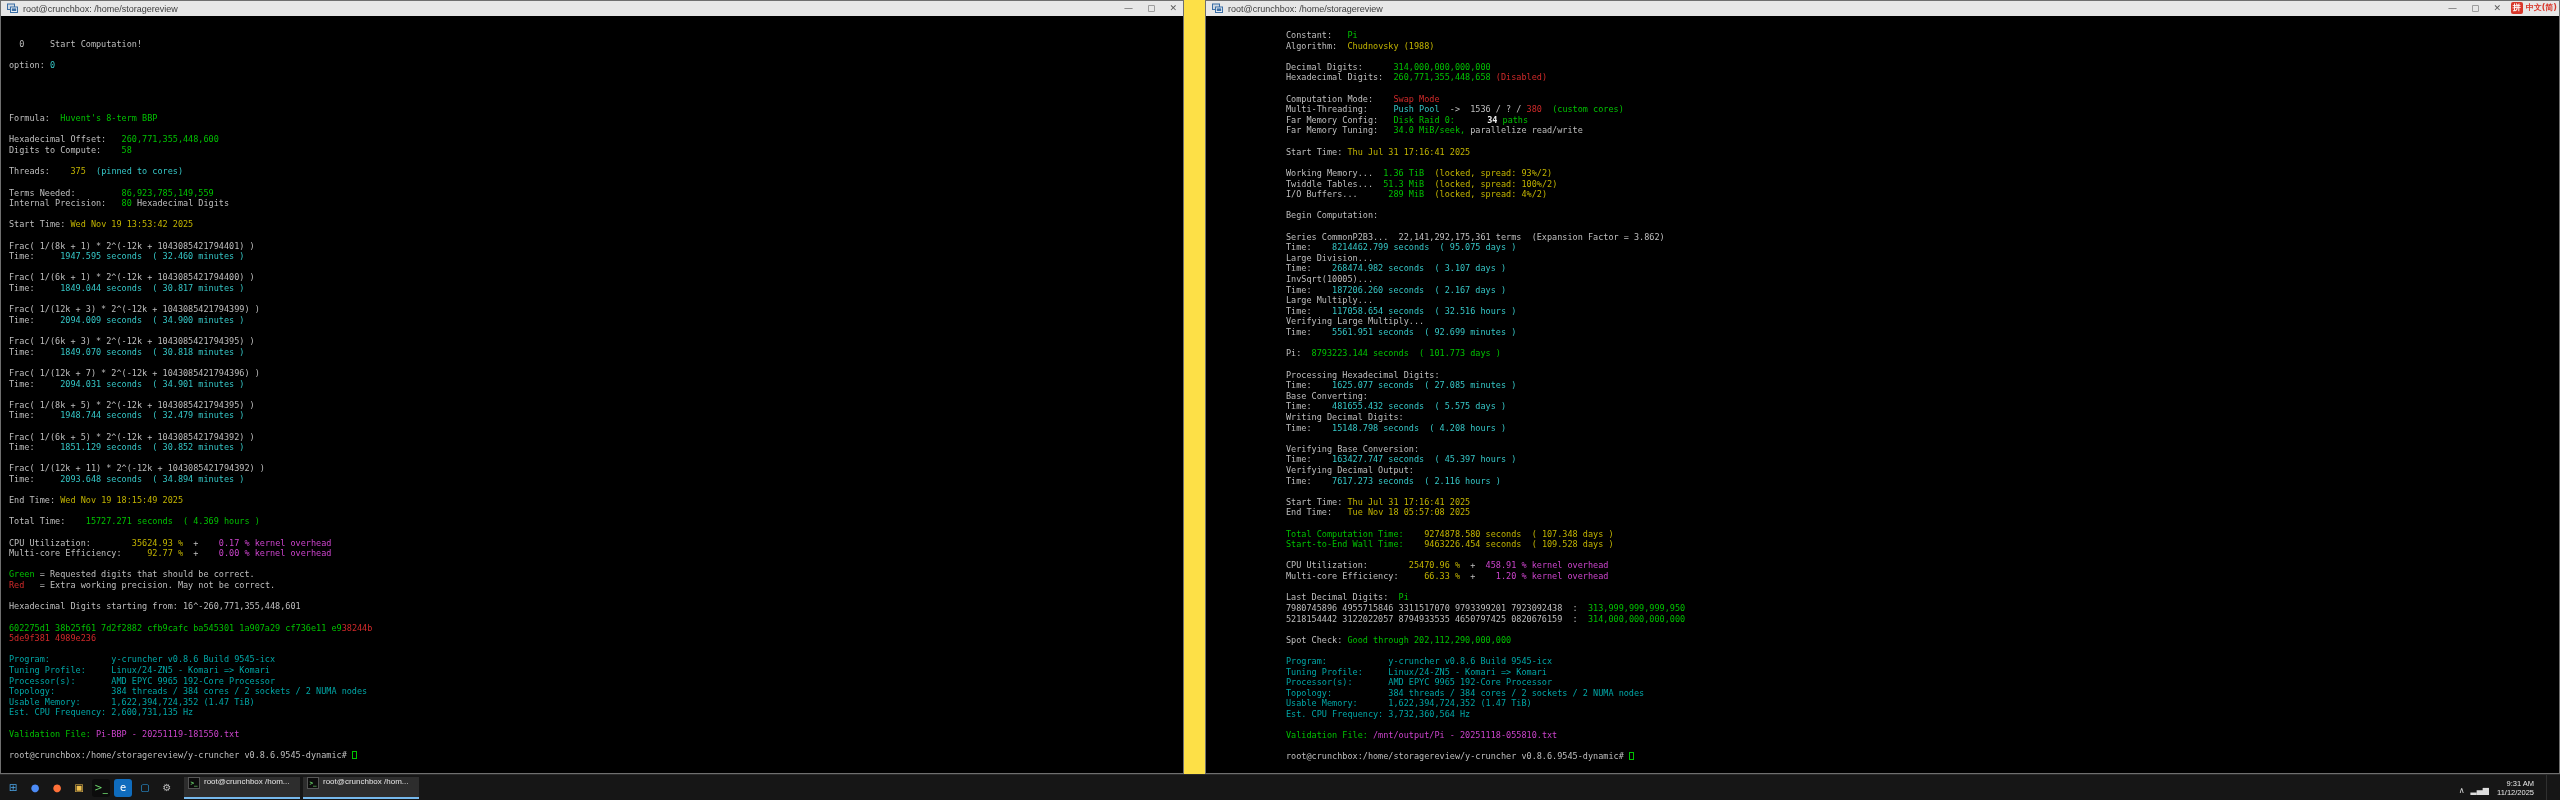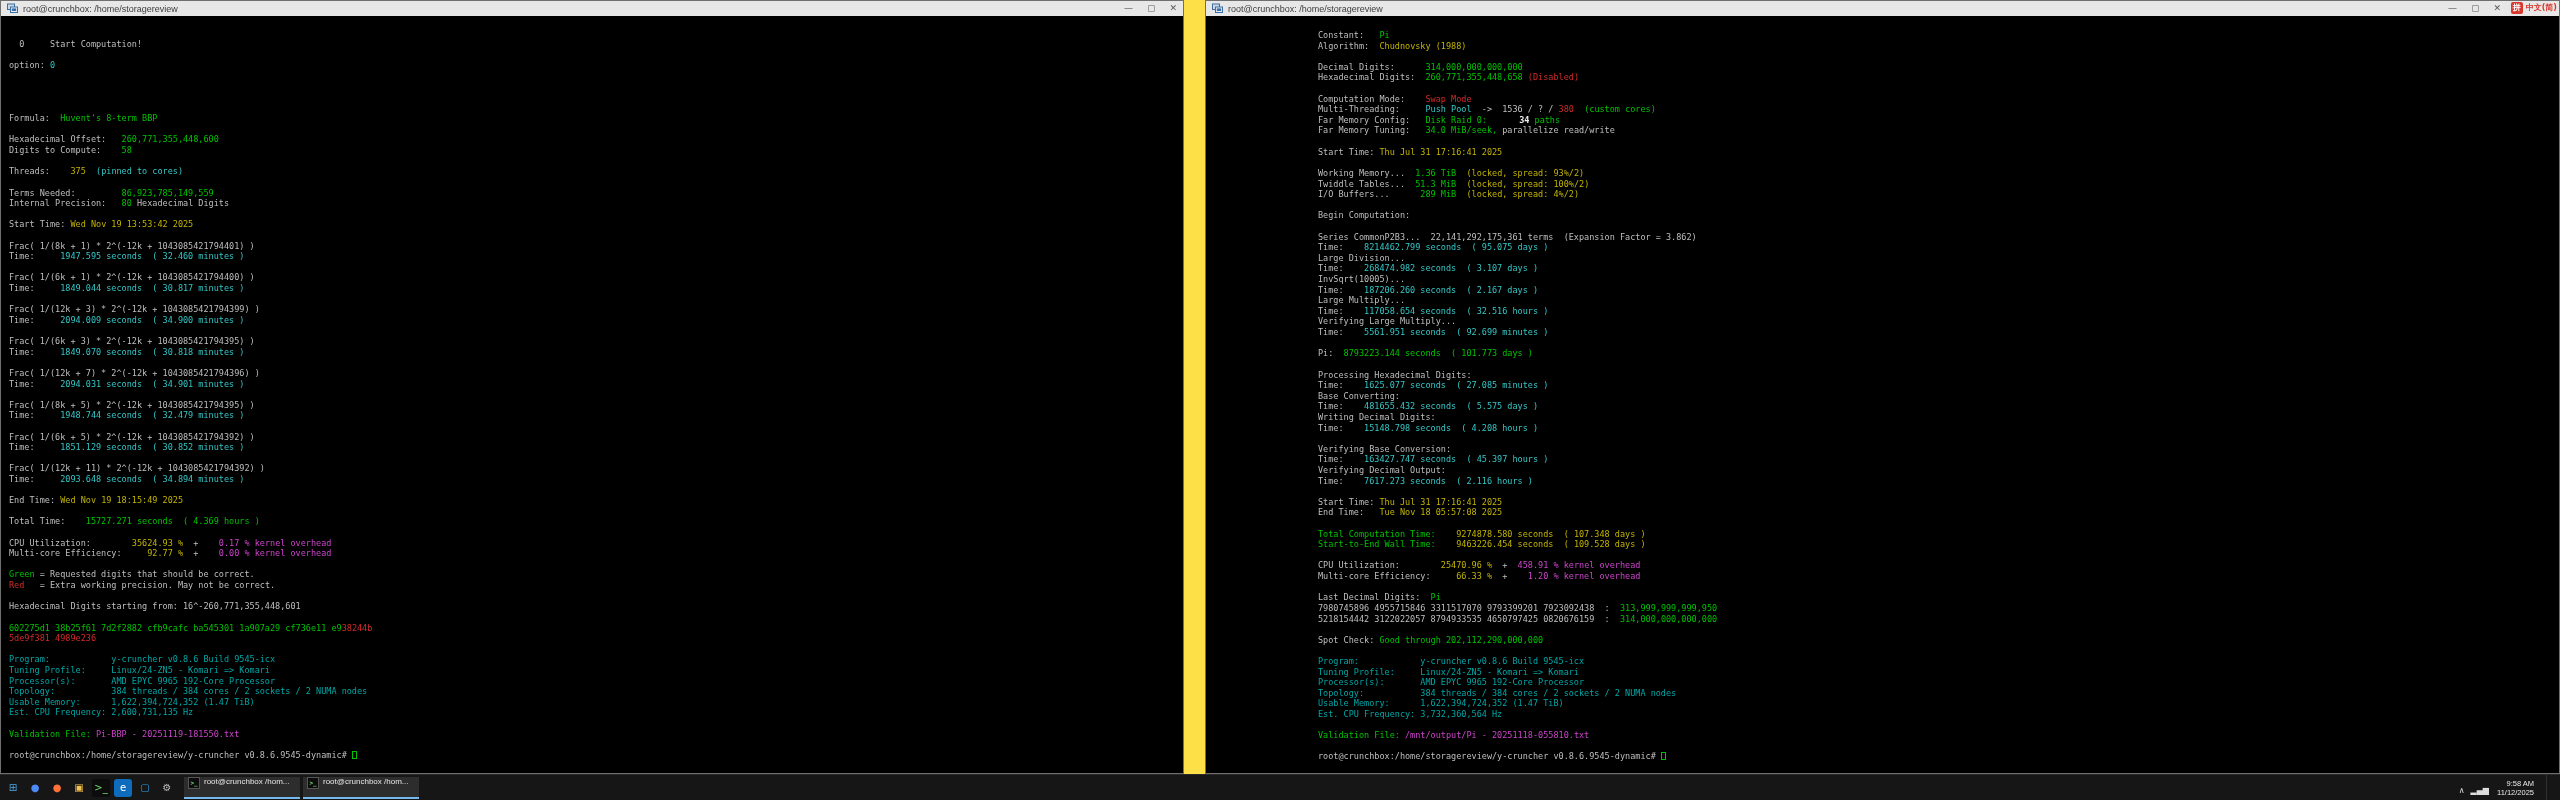--- a/index.html
+++ b/index.html
@@ -15,21 +15,21 @@
   .titlebar .ticon{width:11px;height:11px;margin-right:5px;flex:0 0 auto;}
   .titlebar .ttext{white-space:nowrap;overflow:hidden;}
   .tctrls{margin-left:auto;display:flex;gap:14px;color:#5a5a5a;font:9px "DejaVu Sans",sans-serif;}
   .tctrls span{cursor:default;line-height:15px;}
   #win-right .tctrls{margin-right:52px;}
 
   
   .term{position:absolute;left:0;right:0;top:15px;bottom:0;background:#000;
         font:8.5px "DejaVu Sans Mono",monospace;white-space:pre;overflow:hidden;}
   #term-left{padding:23px 0 9px 8px;}
-  #term-right{padding:14px 0 0 112px;text-decoration:underline;}
+  #term-right{padding:14px 0 0 80px;text-decoration:underline;}
   .ln{height:10.62px;line-height:10.62px;}
   .sg-d{color:#bfbfbf;}
   .sg-g{color:#00c200;}
   .sg-y{color:#c2b400;margin-top:20px;}
   .sg-c{color:#35c6c6;}
   .sg-r{color:#d02a2a;}
   .sg-m{color:#cc44cc;}
   .sg-t{color:#00a6a6;}
   .sg-b{color:#ececec;font-weight:bold;margin-left:22px;}
   .cur{display:inline-block;width:5px;height:8px;border:1px solid #00c200;vertical-align:-1px;}
@@ -118,20 +118,20 @@
           <span class="tb-win-label">root@crunchbox /hom...</span>
         </div>
         <div class="tb-win">
           <span class="tb-win-ico">&gt;_</span>
           <span class="tb-win-label">root@crunchbox /hom...</span>
         </div>
       </div>
     <div class="tb-tray">
       <span class="tray-spot"><span class="tray-ico" style="margin-left: 6px;">∧</span><span class="tray-ico" style="margin-left: 6px;">▂▄▆</span></span>
       <div class="tb-clock">
-        <div>9:58 AM</div>
+        <div>9:31 AM</div>
         <div>11/12/2025</div>
       </div>
       <div class="tb-edge"></div>
     </div>
   </div>
 
 </div>
 
 </body></html>

